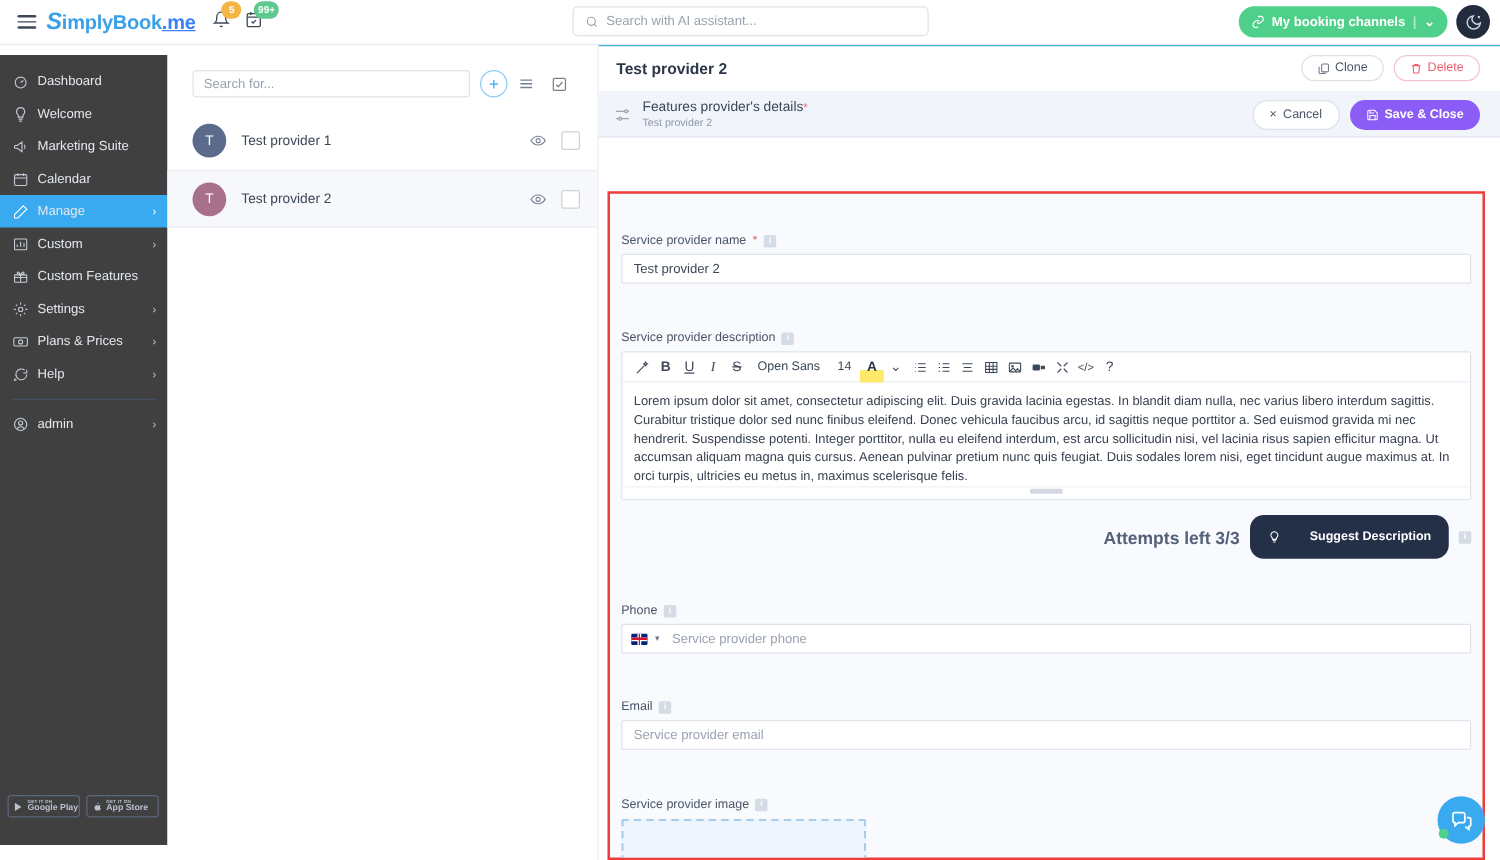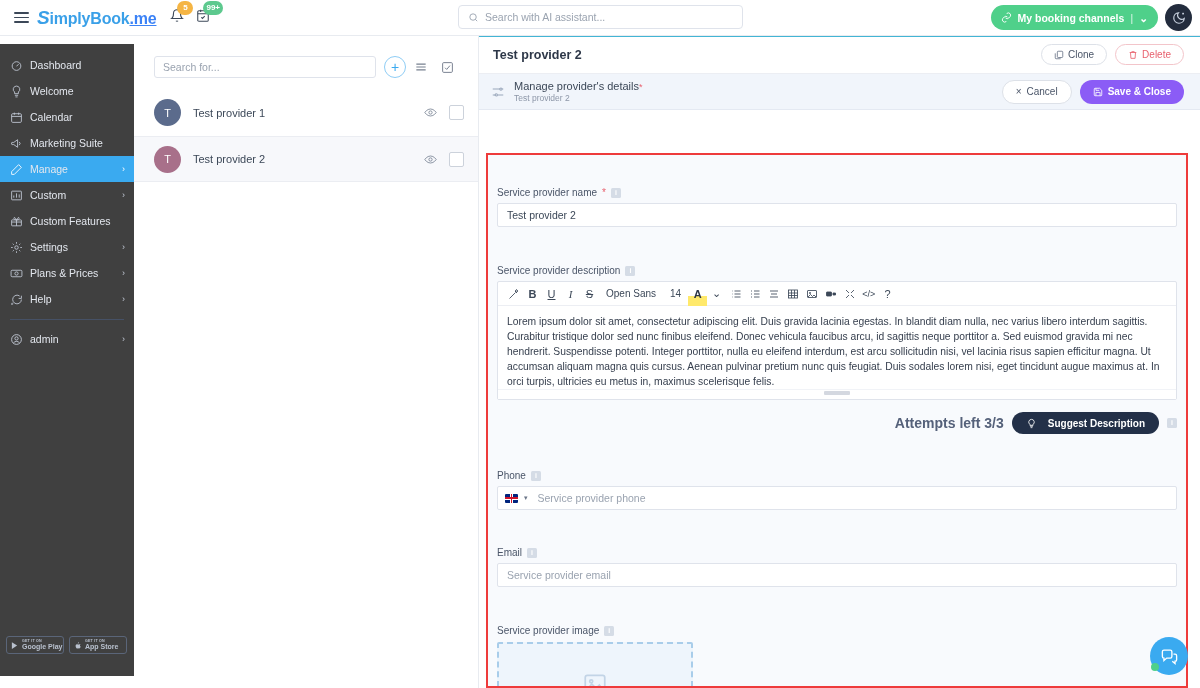--- a/index.html
+++ b/index.html
@@ -140,22 +140,22 @@
   .etool { min-width:19px; height:24px; display:flex; align-items:center; justify-content:center; font-size:11px; color:#3c4858; cursor:pointer;}
   .etool.txt { min-width:auto; padding:0 7px; font-size:10px; color:#3c4858;}
   .etool.hl { color:#2d3748; font-weight:bold; background:linear-gradient(transparent 60%, #ffe96b 60%);}
   .ebody { padding:8px 9px 6px 9px; font-size:10.3px; line-height:15px; color:#37404f; height:83px;}
   .eresize { height:10px; background:#fff; display:flex; align-items:flex-start; justify-content:center; border-top:1px solid #f1f3f7;}
   .eresize i { width:26px; height:4px; background:#d4d8e0; border-radius:1px; display:block; margin-top:1px;}
 
   .sugg-row { display:flex; align-items:center; justify-content:flex-end; gap:8px; margin-top:12px; padding-right:0;}
   .att { font-size:14px; color:#55617a; font-weight:600;}
   .sugg-btn {
-    height:22px; background:#233048; border-radius:11px; color:#fff; font-size:10px;
-    display:flex; align-items:center; gap:11px; padding:0 14px; cursor:pointer; font-weight:600;
+    height:35px; background:#233048; border-radius:11px; color:#fff; font-size:10px;
+    display:flex; align-items:center; gap:23px; padding:0 14px; cursor:pointer; font-weight:600;
   }
 
   .flag { width:13px; height:9px; border-radius:1px; overflow:hidden; position:relative; background:#00247d;}
   .flag:before { content:""; position:absolute; left:5px; top:0; width:3px; height:9px; background:#fff;}
   .flag:after { content:""; position:absolute; left:0; top:3px; width:13px; height:3px; background:#fff;}
   .flag b { position:absolute; left:6px; top:0; width:1.4px; height:9px; background:#cf142b; z-index:2;}
   .flag em { position:absolute; left:0; top:3.8px; width:13px; height:1.4px; background:#cf142b; z-index:2;}
 
   .dropzone {
     width:196px; height:84px; border:2px dashed #a9cdea; background:#eef5fc; border-radius:2px;
@@ -245,35 +245,35 @@
           <svg width="13" height="13" viewBox="0 0 24 24" fill="none" stroke="currentColor" stroke-width="1.6">
             <path d="M9 19h6M10 22h4M12 2a6 6 0 00-3.5 10.9V16h7v-3.1A6 6 0 0012 2z"></path>
           </svg>
         </span>
         <span class="lbl">Welcome</span>
         <span class="chev"></span>
       </div>
       <div class="nav-item">
         <span class="ico">
           <svg width="13" height="13" viewBox="0 0 24 24" fill="none" stroke="currentColor" stroke-width="1.6">
+            <path d="M3 11v2a1 1 0 001 1h3l7 5V5L7 10H4a1 1 0 00-1 1z"></path>
+            <path d="M17 9a4 4 0 010 6"></path>
+          </svg>
+        </span>
+        <span class="lbl">Marketing Suite</span>
+        <span class="chev"></span>
+      </div>
+      <div class="nav-item">
+        <span class="ico">
+          <svg width="13" height="13" viewBox="0 0 24 24" fill="none" stroke="currentColor" stroke-width="1.6">
             <rect x="3" y="5" width="18" height="16" rx="2"></rect>
             <path d="M3 10h18M8 3v4M16 3v4"></path>
           </svg>
         </span>
         <span class="lbl">Calendar</span>
-        <span class="chev"></span>
-      </div>
-      <div class="nav-item">
-        <span class="ico">
-          <svg width="13" height="13" viewBox="0 0 24 24" fill="none" stroke="currentColor" stroke-width="1.6">
-            <path d="M3 11v2a1 1 0 001 1h3l7 5V5L7 10H4a1 1 0 00-1 1z"></path>
-            <path d="M17 9a4 4 0 010 6"></path>
-          </svg>
-        </span>
-        <span class="lbl">Marketing Suite</span>
         <span class="chev"></span>
       </div>
       <div class="nav-item active">
         <span class="ico">
           <svg width="13" height="13" viewBox="0 0 24 24" fill="none" stroke="currentColor" stroke-width="1.6">
             <path d="M16 3l5 5L8 21H3v-5z"></path>
           </svg>
         </span>
         <span class="lbl">Manage</span>
         <span class="chev">›</span>
@@ -435,21 +435,21 @@
 
   <div class="m-sub">
     <span class="sub-ico">
       <svg width="14" height="14" viewBox="0 0 24 24" fill="none" stroke="currentColor" stroke-width="1.8">
           <path d="M3 7h13M19 7h2M3 17h5M11 17h10"></path>
           <circle cx="17" cy="7" r="2"></circle>
           <circle cx="9" cy="17" r="2"></circle>
         </svg>
     </span>
     <div class="sub-txt">
-      <div class="t1"><span>Manage provider's details</span><span class="star">*</span></div>
+      <div class="t1"><span>Features provider's details</span><span class="star">*</span></div>
       <div class="t2">Test provider 2</div>
     </div>
     <div class="btn-cancel">
       <span>×</span>
       <span>Cancel</span>
     </div>
     <div class="btn-save">
       <svg width="10" height="10" viewBox="0 0 24 24" fill="none" stroke="#fff" stroke-width="2">
           <path d="M19 21H5a2 2 0 01-2-2V5a2 2 0 012-2h11l5 5v11a2 2 0 01-2 2z"></path>
           <path d="M17 21v-8H7v8M7 3v5h8"></path>

